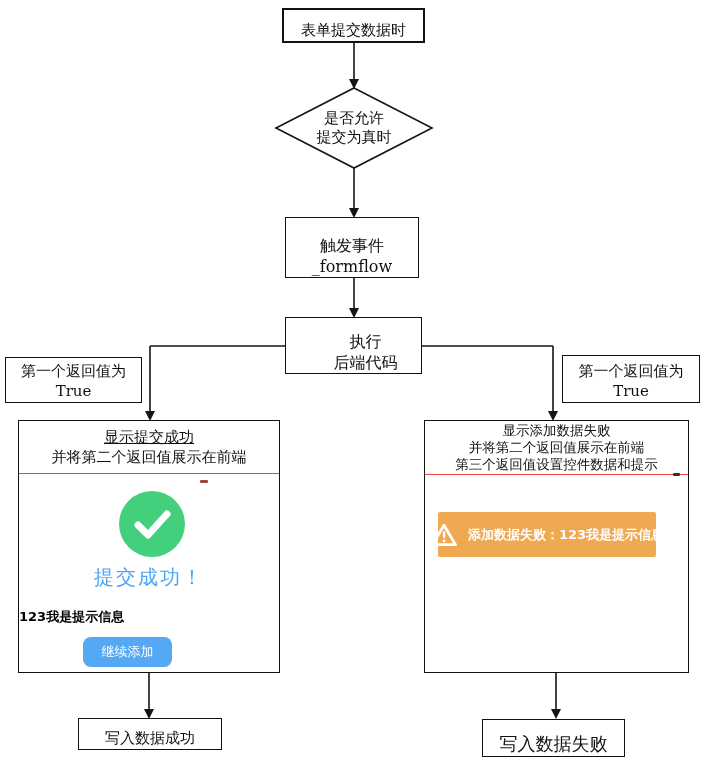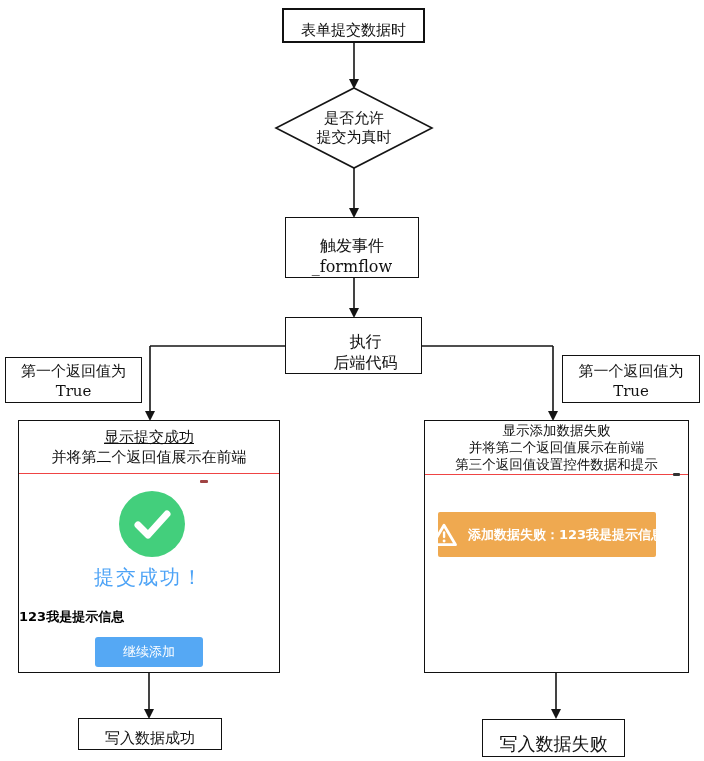--- a/index.html
+++ b/index.html
@@ -36,22 +36,22 @@
   .preview{position:absolute;left:0;right:0;bottom:0;
         font-family:"DejaVu Sans","Liberation Sans",sans-serif;}
   #success-box .preview{top:53px;}
   #fail-box .preview{top:54px;}
 
   .check-wrap{position:absolute;left:100px;top:17px;width:66px;height:66px;}
   .success-title{position:absolute;left:0;width:100%;top:90px;text-align:center;
         font-size:20px;letter-spacing:2px;color:#4da3f6;}
   .success-msg{position:absolute;left:0;width:100%;top:134px;text-align:left;
         font-size:13px;font-weight:700;color:#000000;}
-  .continue-btn{position:absolute;left:76px;top:163px;width:108px;height:30px;
-        background:#55a8f4;border:none;border-radius:3px;color:#fff;font-size:13px;
+  .continue-btn{position:absolute;left:64px;top:163px;width:89px;height:30px;
+        background:#55a8f4;border:none;border-radius:8px;color:#fff;font-size:13px;
         display:flex;align-items:center;justify-content:center;cursor:pointer;
         font-family:"DejaVu Sans","Liberation Sans",sans-serif;}
   .artifact{position:absolute;border-radius:1px;}
   #artifact-left{left:181px;top:6px;width:8px;height:3px;background:#a04444;}
   #artifact-right{left:248px;top:-2px;width:7px;height:3px;background:#333;}
 
   .warn-banner{position:absolute;left:13px;top:12px;width:218px;height:45px;
         background:#efa950;border-radius:2px;display:flex;align-items:center;
         justify-content:center;gap:10px;margin-top:25px;}
   .warn-text{color:#ffffff;font-size:13px;font-weight:700;white-space:nowrap;}

